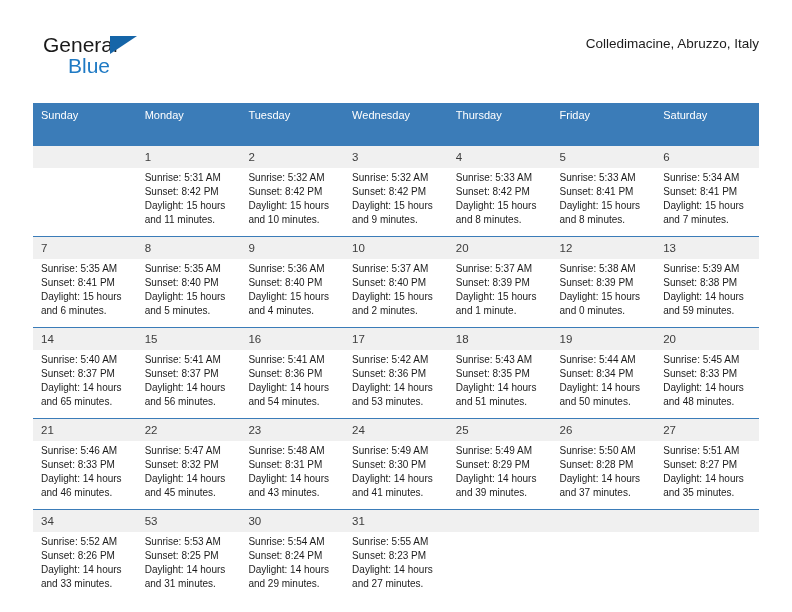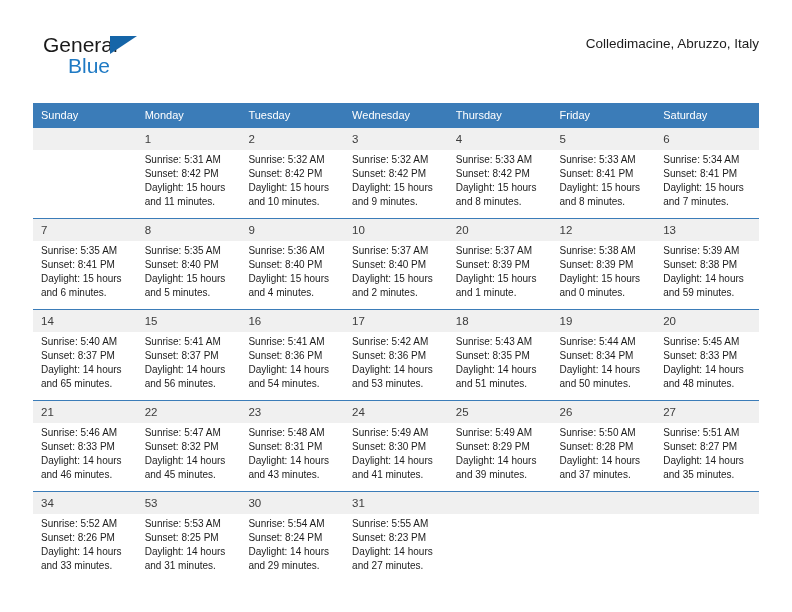--- a/index.html
+++ b/index.html
@@ -98,21 +98,21 @@
     border-collapse: collapse;
     table-layout: fixed;
   }
 
   .calendar th {
     background: #3b7cb8;
     color: #ffffff;
     font-size: 11px;
     font-weight: normal;
     text-align: left;
-    padding: 6px 0 6px 8px;
+    padding: 6px 0 24px 8px;
     border: none;
     height: 12px;
   }
 
   .calendar td {
     vertical-align: top;
     padding: 0;
     border: none;
     border-top: 1px solid #3b7cb8;
     height: 90px;

